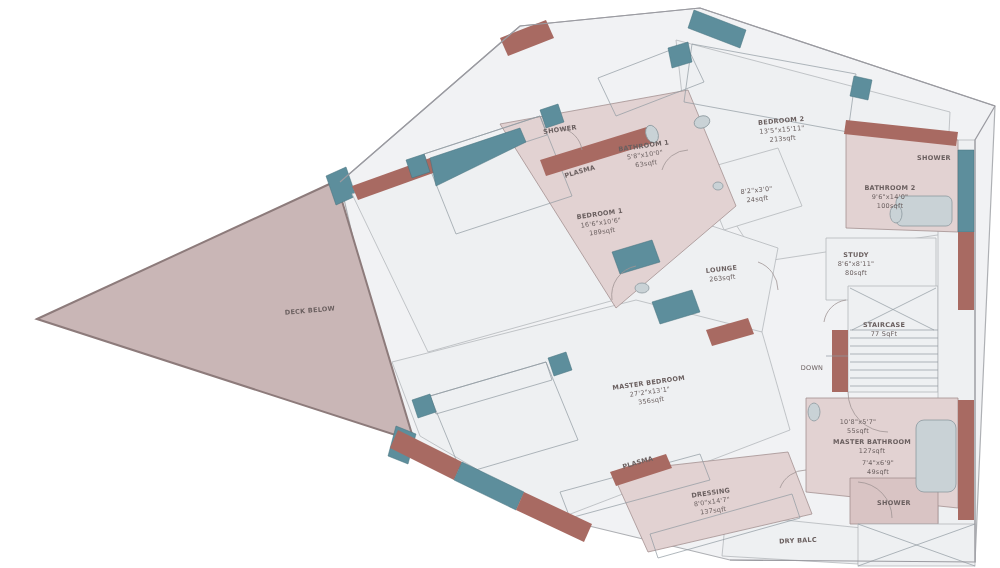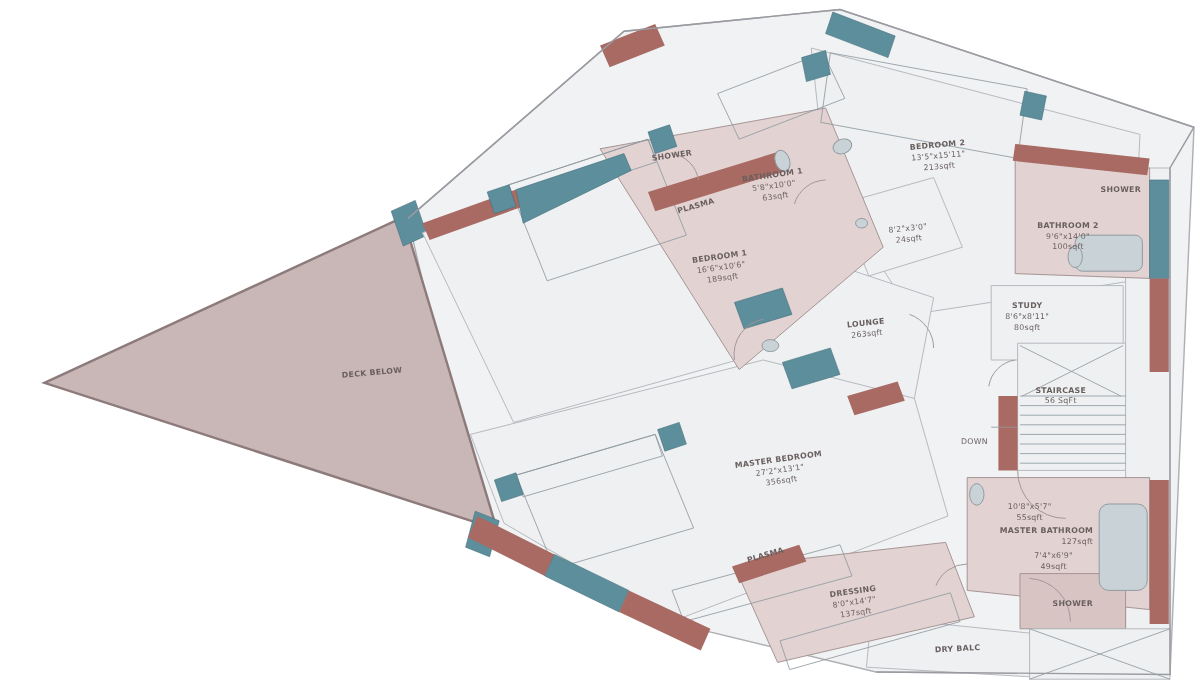--- a/index.html
+++ b/index.html
@@ -176,39 +176,39 @@
   <div class="sub">9'6"x14'0"</div>
   <div class="sub">100sqft</div>
 </div>
 <div class="lbl" style="left:856px;top:264px;">
   <div>STUDY</div>
   <div class="sub">8'6"x8'11"</div>
   <div class="sub">80sqft</div>
 </div>
 <div class="lbl" style="left:884px;top:298px;margin-top:32px;">
   <div>STAIRCASE</div>
-  <div class="sub">56 SqFt</div>
+  <div class="sub">77 SqFt</div>
 </div>
 <div class="lbl" style="left:812px;top:368px;">
   <div class="sub">DOWN</div>
 </div>
 <div class="lbl" style="left:722px;top:274px;--r:-6deg">
   <div>LOUNGE</div>
   <div class="sub">263sqft</div>
 </div>
 <div class="lbl" style="left:650px;top:392px;--r:-8deg">
   <div>MASTER BEDROOM</div>
   <div class="sub">27'2"x13'1"</div>
   <div class="sub">356sqft</div>
 </div>
 <div class="lbl" style="left:858px;top:427px;">
   <div class="sub">10'8"x5'7"</div>
   <div class="sub">55sqft</div>
 </div>
-<div class="lbl" style="left:872px;top:447px;text-align:right;">
+<div class="lbl" style="left:872px;top:447px;">
   <div>MASTER BATHROOM</div>
   <div class="sub">127sqft</div>
 </div>
 <div class="lbl" style="left:878px;top:468px;">
   <div class="sub">7'4"x6'9"</div>
   <div class="sub">49sqft</div>
 </div>
 <div class="lbl" style="left:638px;top:463px;--r:-16deg">
   <div>PLASMA</div>
 </div>

